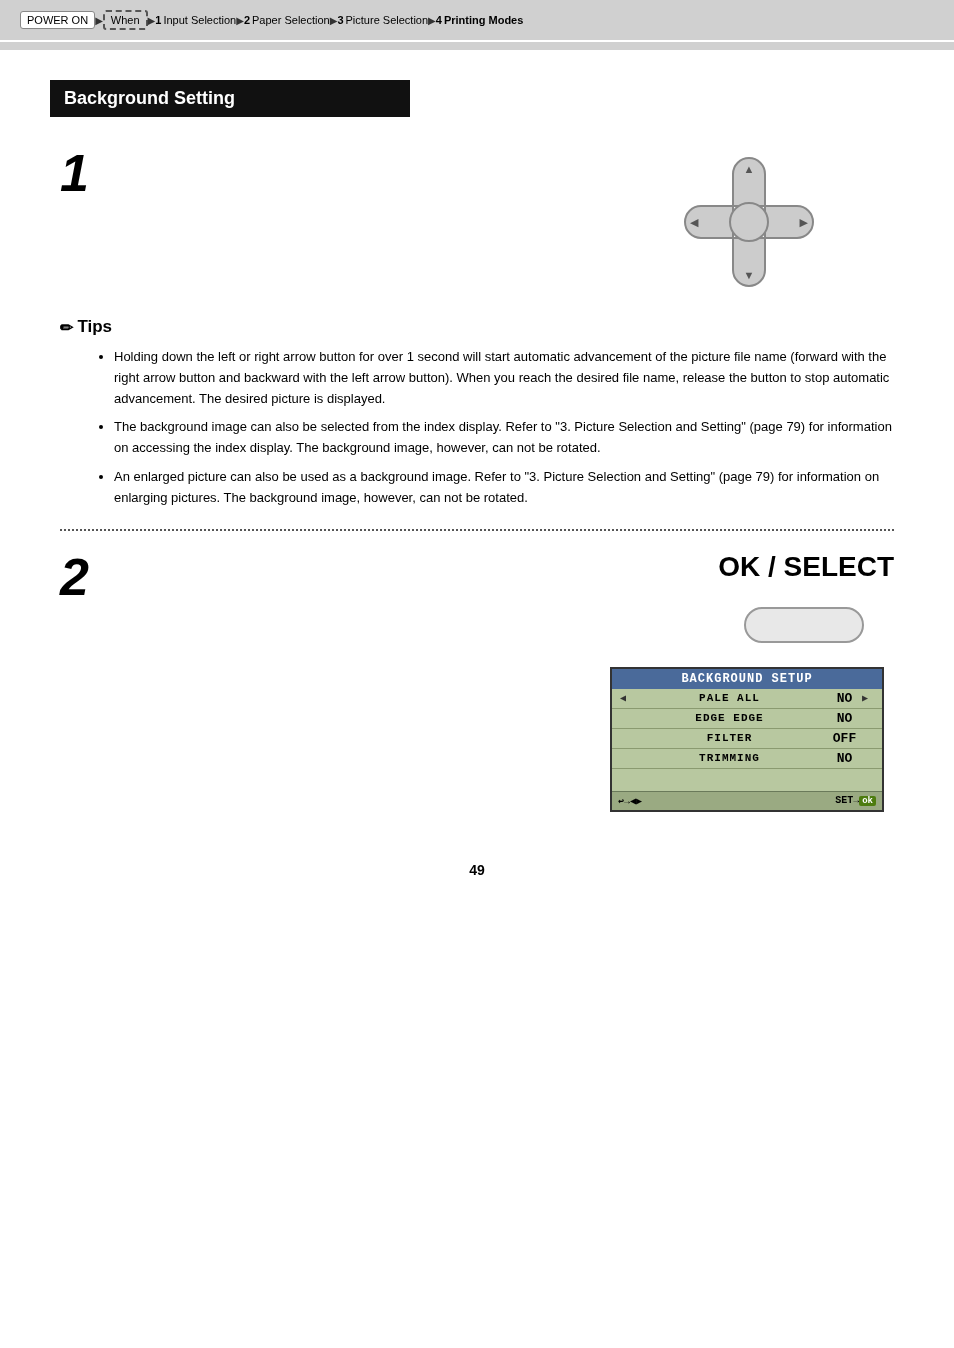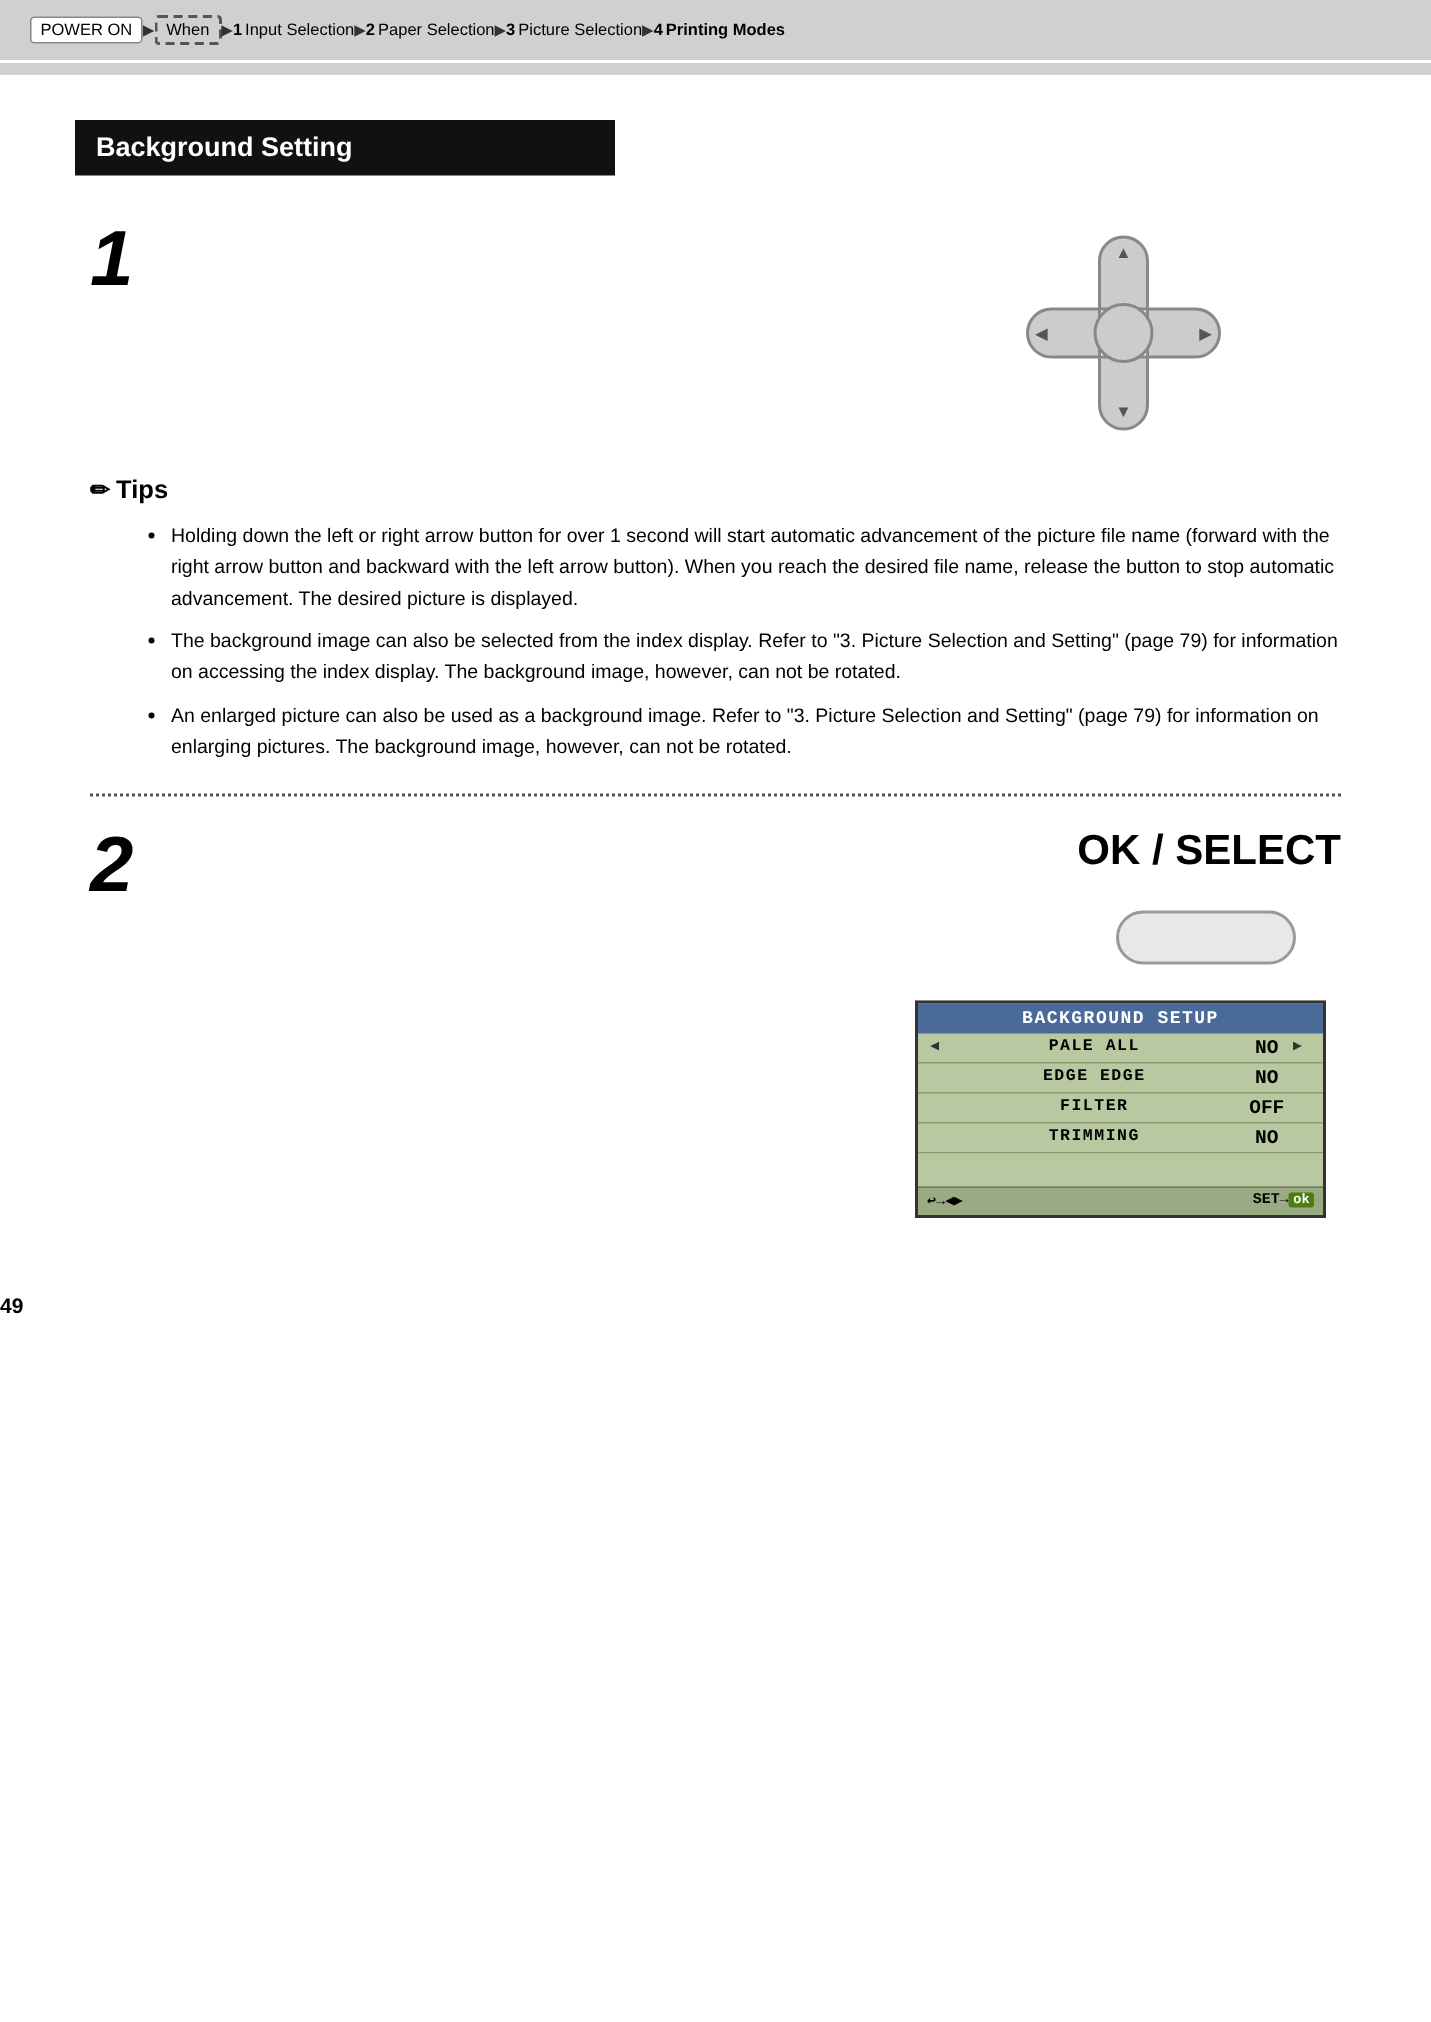--- a/index.html
+++ b/index.html
@@ -303,21 +303,21 @@
       justify-content: space-between;
       padding: 3px 6px;
       font-size: 10px;
       font-weight: bold;
       border-top: 1px solid #6a7a5a;
       margin-top: 4px;
     }
 
     
     .page-number {
-      text-align: left;
+      text-align: center;
       font-size: 14px;
       font-weight: bold;
       margin-top: 40px;
       padding-bottom: 20px;
     }
   </style>
 </head>
 <body>
 
 <div class="top-nav">

